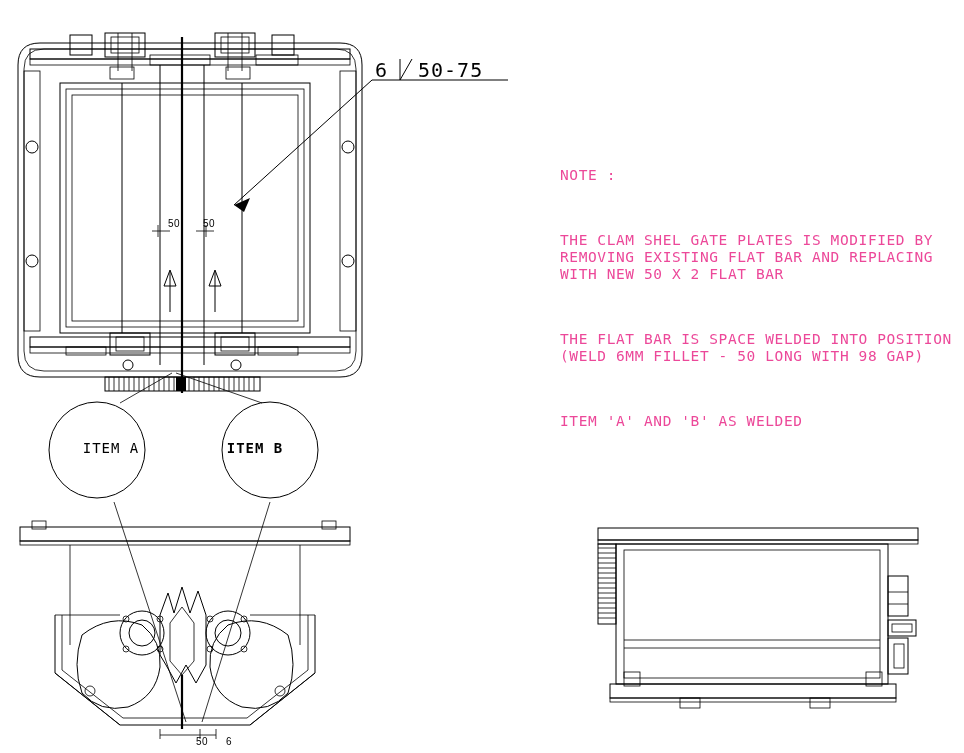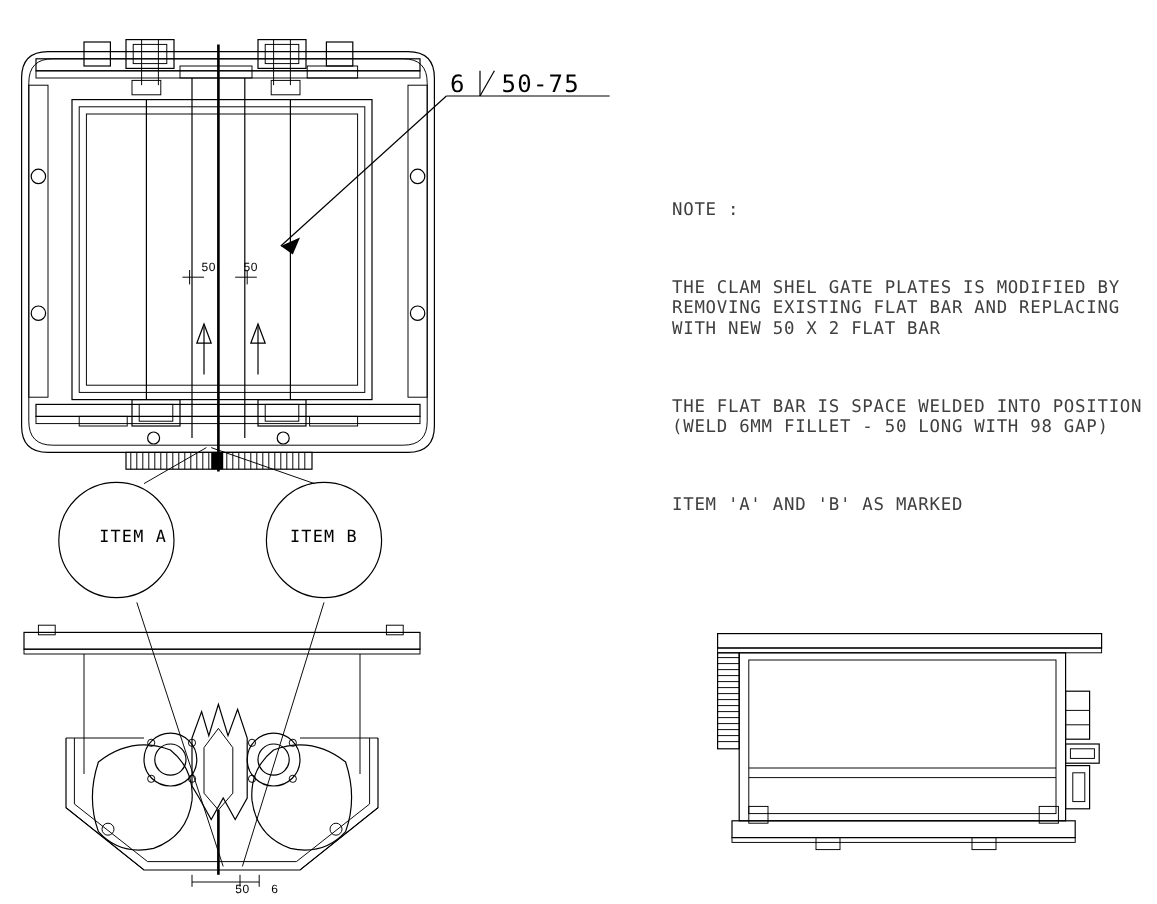--- a/index.html
+++ b/index.html
@@ -23,21 +23,21 @@
   }
   .note-block {
     position: absolute;
     left: 560px;
     top: 133px;
     width: 400px;
     font-family: "DejaVu Sans Mono", monospace;
     font-size: 14.5px;
     letter-spacing: 0.6px;
     line-height: 17px;
-    color: #404040;
+    color: #ec4899;
     white-space: pre-wrap;
   }
   .note-para {
     margin: 0 0 14px 0;
   }
   .weld-label {
     position: absolute;
     font-family: "DejaVu Sans Mono", monospace;
     font-size: 20px;
     letter-spacing: 1px;
@@ -183,21 +183,21 @@
   </svg>
 
   <svg width="110" height="110" style="position:absolute;left:42px;top:395px;">
     <circle class="ln" cx="55" cy="55" r="48"></circle>
   </svg>
   <div class="bubble-label" style="left:56px;top:440px;width:110px;">ITEM A</div>
 
   <svg width="110" height="110" style="position:absolute;left:215px;top:395px;">
     <circle class="ln" cx="55" cy="55" r="48"></circle>
   </svg>
-  <div class="bubble-label" style="left:215px;top:440px;width:110px;">ITEM B</div>
+  <div class="bubble-label" style="left:200px;top:440px;width:110px;font-weight:bold;">ITEM B</div>
 
   <svg width="330" height="110" style="position:absolute;left:30px;top:355px;">
     <line class="ln-thin" x1="142" y1="18" x2="90" y2="48"></line>
     <line class="ln-thin" x1="146" y1="18" x2="232" y2="48"></line>
   </svg>
 
   <svg width="340" height="250" style="position:absolute;left:30px;top:490px;">
     <line class="ln-thin" x1="84" y1="12" x2="156" y2="232"></line>
     <line class="ln-thin" x1="240" y1="12" x2="172" y2="232"></line>
   </svg>
@@ -296,16 +296,16 @@
     <line class="ln-thin" x1="308" y1="84" x2="328" y2="84"></line>
   </svg>
 
   <div class="note-block">
     <div class="note-para">NOTE :</div>
     <div class="note-para">THE CLAM SHEL GATE PLATES IS MODIFIED BY
 REMOVING EXISTING FLAT BAR AND REPLACING
 WITH NEW 50 X 2 FLAT BAR</div>
     <div class="note-para">THE FLAT BAR IS SPACE WELDED INTO POSITION
 (WELD 6MM FILLET - 50 LONG WITH 98 GAP)</div>
-    <div class="note-para">ITEM 'A' AND 'B' AS MARKED</div>
+    <div class="note-para">ITEM 'A' AND 'B' AS WELDED</div>
   </div>
 
 </div>
 
 </body></html>

